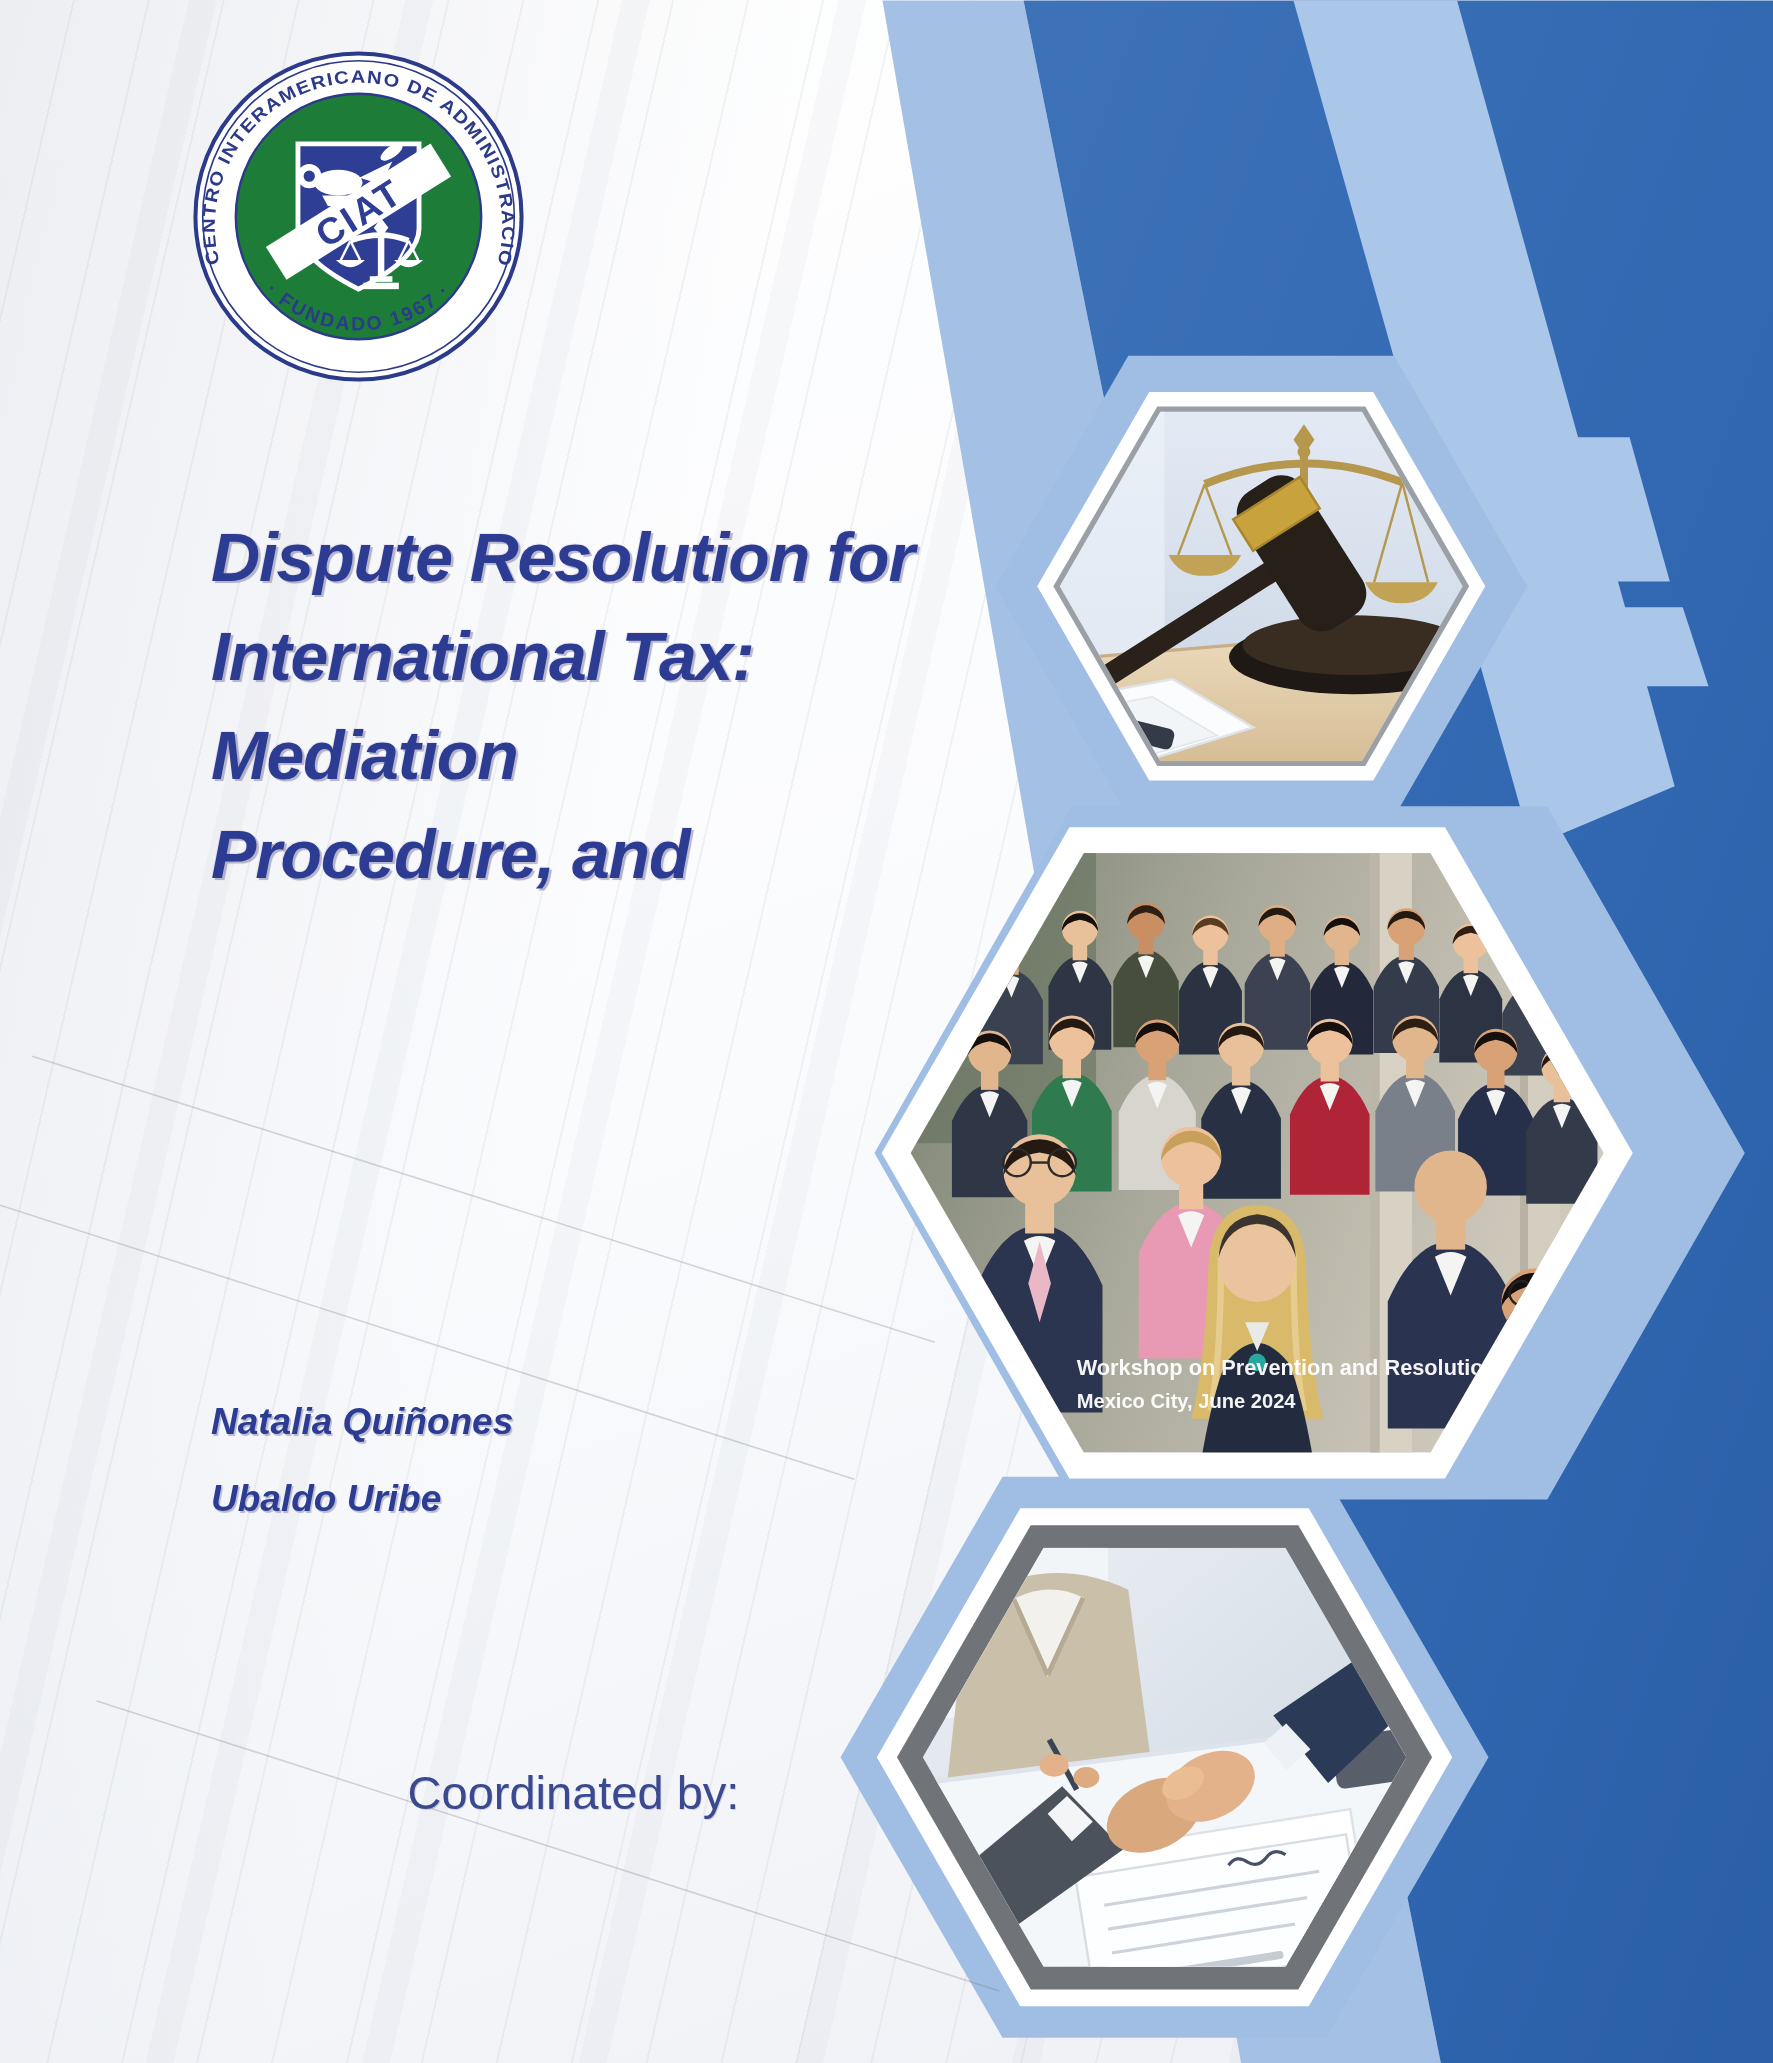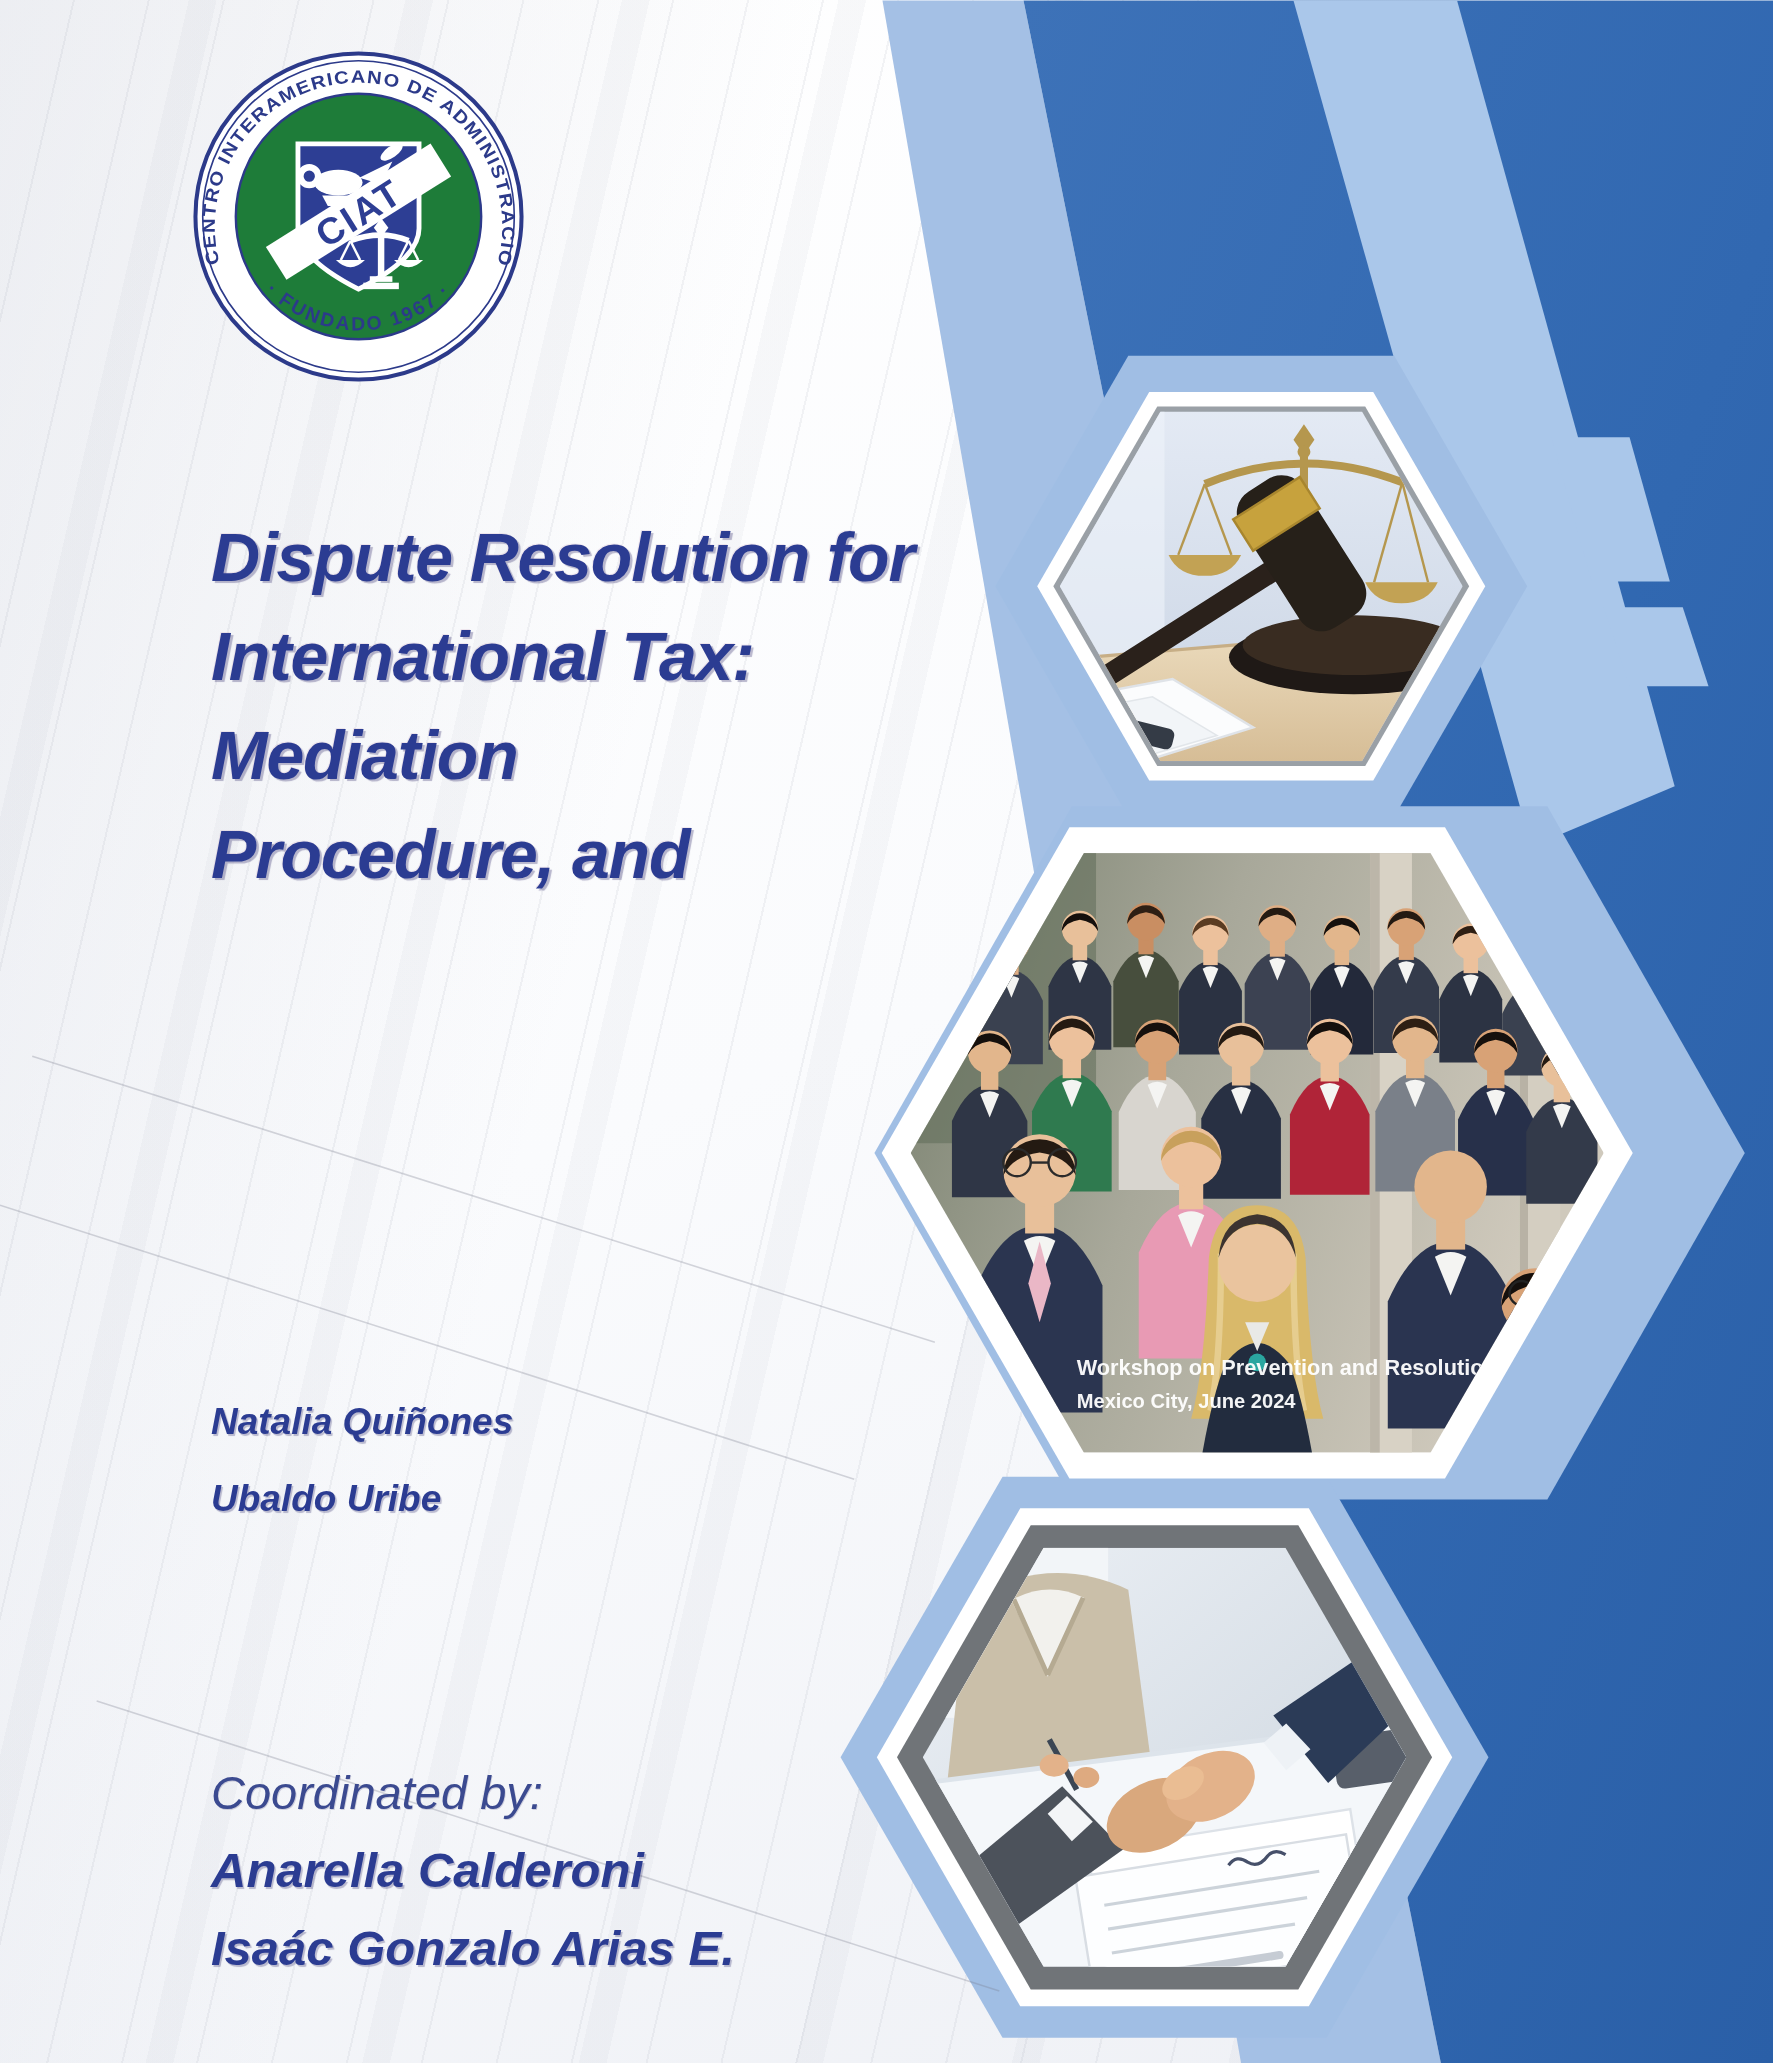--- a/index.html
+++ b/index.html
@@ -21,22 +21,22 @@
     font-size:68px;font-weight:bold;letter-spacing:-1.2px;line-height:99px;
     color:#2b3c92;text-shadow:2.4px 2.4px 0.8px rgba(34,28,96,0.30), -0.8px -0.8px 0 rgba(150,60,120,0.10);font-style:italic;
   }
   .authors{
     position:absolute;left:211px;top:1383px;width:806px;
     font-size:37px;font-weight:bold;font-style:italic;line-height:77px;
     color:#2b3c92;text-shadow:1.6px 1.6px 0.8px rgba(34,28,96,0.28);
   }
   .coord-label{
     position:absolute;left:211px;top:1756px;width:725px;
-    font-size:47px;font-style:italic;font-weight:400;line-height:74px;
-    color:#3b4a90;text-shadow:0.8px 0.8px 0 rgba(34,28,96,0.18);
+    font-size:47px;font-weight:400;line-height:74px;
+    color:#3b4a90;text-shadow:0.8px 0.8px 0 rgba(34,28,96,0.18);text-align:center;
   }
   .coordinators{
     position:absolute;left:211px;top:1831px;width:806px;
     font-size:49px;font-weight:bold;font-style:italic;line-height:78px;
     color:#2b3c92;text-shadow:1.6px 1.6px 0.8px rgba(34,28,96,0.28);
   }
   .logo-wrap{position:absolute;left:189px;top:47px;width:339px;height:339px;}
 </style>
 </head>
 <body>
@@ -300,19 +300,15 @@
     <div>Procedure, and</div>
   </div>
 
   <div class="authors">
     <div>Natalia Quiñones</div>
     <div>Ubaldo Uribe</div>
   </div>
 
   <div class="coord-label">Coordinated by:</div>
 
-  <div class="coordinators">
-    <div>Anarella Calderoni</div>
-    <div>Isaác Gonzalo Arias E.</div>
-  </div>
 
 </div>
 
 
 </body></html>

